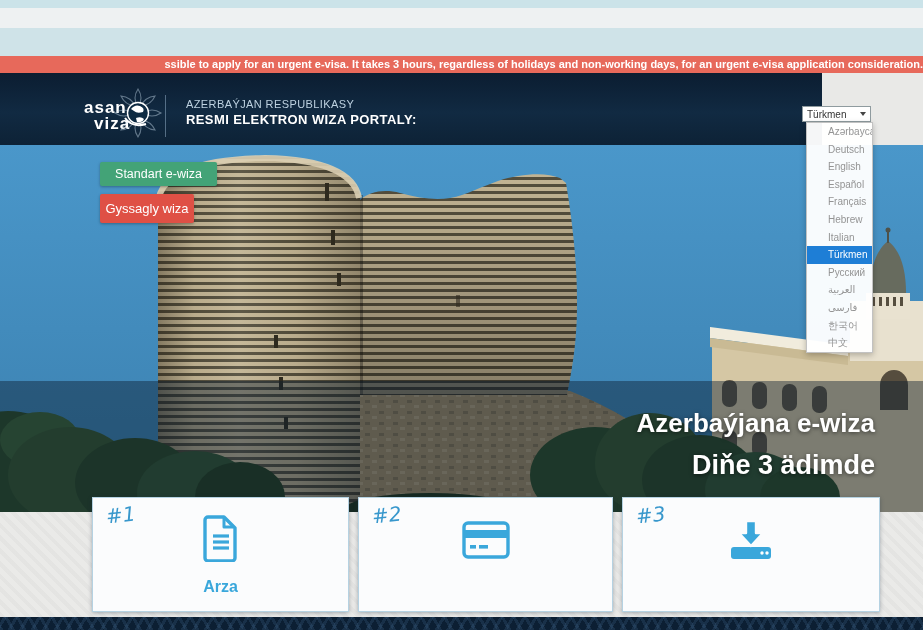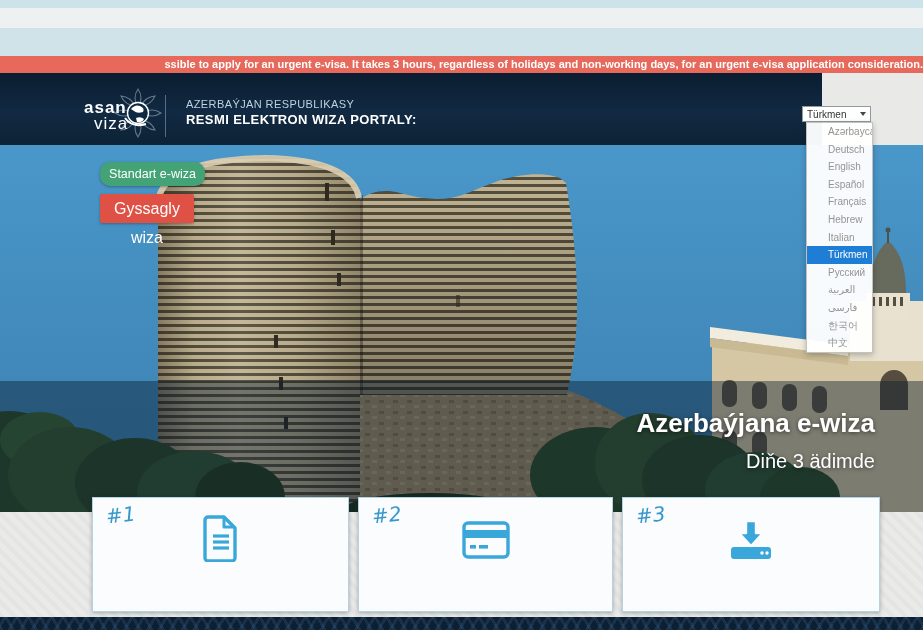--- a/index.html
+++ b/index.html
@@ -12,40 +12,40 @@
   .bar3{position:absolute;left:0;top:28px;width:923px;height:28px;background:#cfe3e8;}
 
   
   .notification{position:absolute;left:0;top:56px;width:923px;height:17px;background:var(--salmon);
     color:#fff;font-size:11px;font-weight:bold;line-height:17px;white-space:nowrap;overflow:hidden;text-align:right;}
 
   
   .header{position:absolute;left:0;top:73px;width:822px;height:72px;
     background:linear-gradient(180deg,#0b1d31 0%,#112a42 55%,#0d2236 100%);}
   .logo-asan{position:absolute;left:84px;top:25px;color:#fff;font-size:17px;font-weight:bold;letter-spacing:1px;}
-  .logo-viza{position:absolute;left:94px;top:41px;color:#fff;font-size:17px;font-weight:normal;letter-spacing:1px;}
+  .logo-viza{position:absolute;left:94px;top:41px;color:#fff;font-size:17px;font-weight:bold;letter-spacing:1px;}
   .logo-ornament{position:absolute;left:113px;top:14px;}
   .header-divider{position:absolute;left:165px;top:22px;width:1px;height:42px;background:rgba(170,200,225,.45);}
   .title1{position:absolute;left:186px;top:25px;color:#bdd1e0;font-size:11px;letter-spacing:.4px;}
   .title2{position:absolute;left:186px;top:39px;color:#fff;font-size:13px;font-weight:bold;letter-spacing:.4px;}
   .lang-select{position:absolute;left:802px;top:33px;width:69px;height:16px;background:#fff;border:1px solid #8f9b9f;
     display:flex;align-items:center;justify-content:space-between;padding:0 4px;font-size:10px;color:#333;cursor:pointer;}
   .chev{width:0;height:0;border-left:3.5px solid transparent;border-right:3.5px solid transparent;border-top:4px solid #444;}
 
   
   .hero{position:absolute;left:0;top:145px;width:923px;height:367px;overflow:hidden;}
   .hero svg{position:absolute;left:0;top:0;}
   .hero-overlay{position:absolute;left:0;top:236px;width:923px;height:131px;background:rgba(11,29,47,.44);}
-  .btn-standart{position:absolute;left:100px;top:17px;width:105px;height:24px;background:var(--green);
-    color:#fff;font-size:12.5px;text-align:center;line-height:24px;border-radius:10px;box-shadow:0 1px 3px rgba(0,0,0,.3);cursor:pointer;}
+  .btn-standart{position:absolute;left:100px;top:17px;width:117px;height:24px;background:var(--green);
+    color:#fff;font-size:12.5px;text-align:center;line-height:24px;border-radius:2px;box-shadow:0 1px 3px rgba(0,0,0,.3);cursor:pointer;}
   .btn-gyssagly{position:absolute;left:100px;top:49px;width:94px;height:29px;background:var(--red);
-    color:#fff;font-size:16px;text-align:center;line-height:29px;border-radius:2px;box-shadow:0 1px 3px rgba(0,0,0,.3);cursor:pointer;}
+    color:#fff;font-size:13px;text-align:center;line-height:29px;border-radius:2px;box-shadow:0 1px 3px rgba(0,0,0,.3);cursor:pointer;}
   .headline{position:absolute;right:48px;top:263px;color:#fff;font-size:26px;font-weight:bold;
     text-shadow:0 1px 4px rgba(0,0,0,.55);white-space:nowrap;text-align:right;}
-  .subheadline{position:absolute;right:48px;top:305px;color:#fff;font-size:20px;font-weight:normal;
+  .subheadline{position:absolute;right:48px;top:305px;color:#fff;font-size:27px;font-weight:bold;
     text-shadow:0 1px 4px rgba(0,0,0,.55);white-space:nowrap;}
 
   
   .lang-dropdown{position:absolute;left:806px;top:122px;width:67px;z-index:50;background:rgba(255,255,255,.96);
     border:1px solid #c2c2c2;box-shadow:0 2px 6px rgba(0,0,0,.25);}
   .lang-opt{height:17.6px;line-height:17.6px;padding-left:21px;font-size:10px;color:#949494;cursor:pointer;white-space:nowrap;overflow:hidden;}
   .lang-opt.selected{background:var(--highlight-blue);color:#fff;}
 
   
   .content-bg{position:absolute;left:0;top:512px;width:923px;height:105px;background:#eaeae8;
@@ -232,20 +232,21 @@
     <div class="step-num">#1</div>
     <svg class="card-icon icon-doc" width="38" height="48" viewBox="0 0 38 48">
       <path d="M6,3 h16 l11,11 v30 a3,3 0 0 1 -3,3 h-24 a3,3 0 0 1 -3,-3 v-38 a3,3 0 0 1 3,-3 z" fill="none" stroke="currentColor" stroke-width="3.4" stroke-linejoin="round"></path>
       <path d="M22,4 v9 h9" fill="none" stroke="currentColor" stroke-width="3" stroke-linejoin="round"></path>
       <g stroke="currentColor" stroke-width="3.2">
         <line x1="11" y1="22" x2="27" y2="22"></line>
         <line x1="11" y1="28" x2="27" y2="28"></line>
         <line x1="11" y1="34" x2="27" y2="34"></line>
       </g>
     </svg>
+    <div class="card-label">Arza</div>
   </div>
 
   <div class="card card2">
     <div class="step-num">#2</div>
     <svg class="card-icon icon-cc" width="48" height="38" viewBox="0 0 48 38">
       <rect x="2" y="2" width="44" height="34" rx="4" fill="none" stroke="currentColor" stroke-width="3.4"></rect>
       <rect x="2" y="9" width="44" height="8" fill="currentColor"></rect>
       <rect x="8" y="24" width="6" height="3.6" fill="currentColor"></rect>
       <rect x="17" y="24" width="9" height="3.6" fill="currentColor"></rect>
     </svg>

